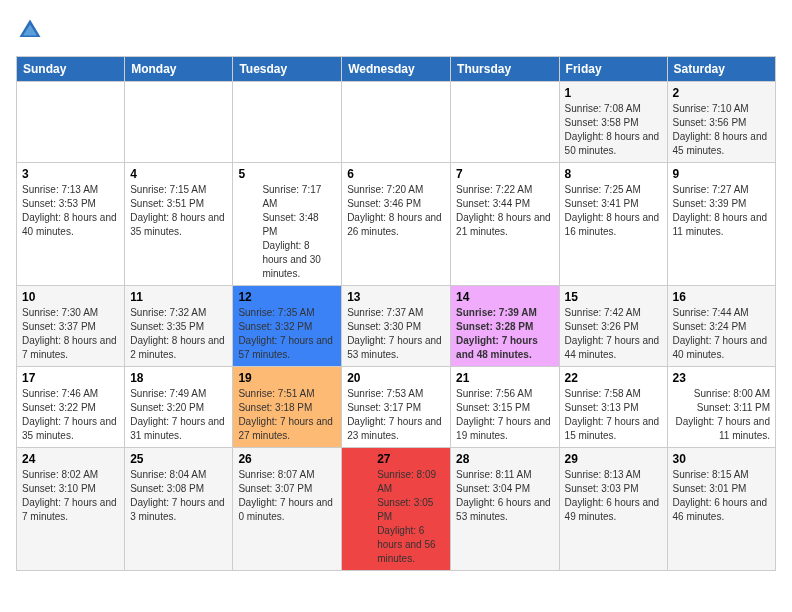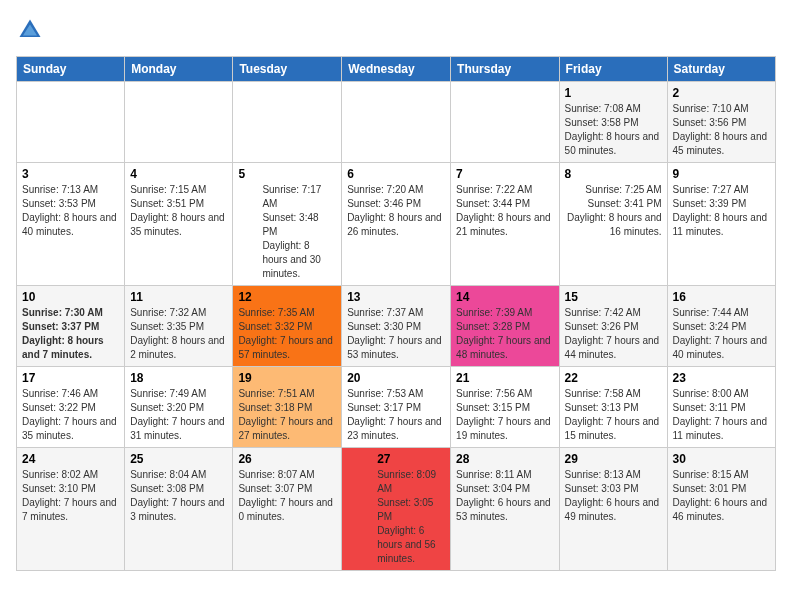--- a/index.html
+++ b/index.html
@@ -165,59 +165,59 @@
 Daylight: 8 hours and 26 minutes.</div>
         </td>
         <td style="background: rgb(255, 255, 255);">
           <span class="day-num">7</span>
           <div class="day-info" style="white-space: pre-line;">Sunrise: 7:22 AM
 Sunset: 3:44 PM
 Daylight: 8 hours and 21 minutes.</div>
         </td>
         <td style="background: rgb(255, 255, 255);">
           <span class="day-num">8</span>
-          <div class="day-info" style="white-space: pre-line; text-align: right;">Sunrise: 7:25 AM
+          <div class="day-info" style="white-space: pre-line;">Sunrise: 7:25 AM
 Sunset: 3:41 PM
 Daylight: 8 hours and 16 minutes.</div>
         </td>
         <td style="background: rgb(255, 255, 255);">
           <span class="day-num">9</span>
           <div class="day-info" style="white-space: pre-line;">Sunrise: 7:27 AM
 Sunset: 3:39 PM
 Daylight: 8 hours and 11 minutes.</div>
         </td>
       </tr>
       <tr>
         <td style="background: rgb(245, 245, 245);">
           <span class="day-num">10</span>
-          <div class="day-info" style="white-space: pre-line; font-weight: bold;">Sunrise: 7:30 AM
+          <div class="day-info" style="white-space: pre-line;">Sunrise: 7:30 AM
 Sunset: 3:37 PM
 Daylight: 8 hours and 7 minutes.</div>
         </td>
         <td style="background: rgb(245, 245, 245);">
           <span class="day-num">11</span>
           <div class="day-info" style="white-space: pre-line;">Sunrise: 7:32 AM
 Sunset: 3:35 PM
 Daylight: 8 hours and 2 minutes.</div>
         </td>
-        <td style="background: #f97316;">
+        <td style="background: #3b82f6;">
           <span class="day-num">12</span>
           <div class="day-info" style="white-space: pre-line;">Sunrise: 7:35 AM
 Sunset: 3:32 PM
 Daylight: 7 hours and 57 minutes.</div>
         </td>
         <td style="background: rgb(245, 245, 245);">
           <span class="day-num">13</span>
           <div class="day-info" style="white-space: pre-line;">Sunrise: 7:37 AM
 Sunset: 3:30 PM
 Daylight: 7 hours and 53 minutes.</div>
         </td>
-        <td style="background: #ec4899;">
+        <td style="background: #f0abfc;">
           <span class="day-num">14</span>
-          <div class="day-info" style="white-space: pre-line;">Sunrise: 7:39 AM
+          <div class="day-info" style="white-space: pre-line; font-weight: bold;">Sunrise: 7:39 AM
 Sunset: 3:28 PM
 Daylight: 7 hours and 48 minutes.</div>
         </td>
         <td style="background: rgb(245, 245, 245);">
           <span class="day-num">15</span>
           <div class="day-info" style="white-space: pre-line;">Sunrise: 7:42 AM
 Sunset: 3:26 PM
 Daylight: 7 hours and 44 minutes.</div>
         </td>
         <td style="background: rgb(245, 245, 245);">
@@ -259,21 +259,21 @@
 Daylight: 7 hours and 19 minutes.</div>
         </td>
         <td style="background: rgb(255, 255, 255);">
           <span class="day-num">22</span>
           <div class="day-info" style="white-space: pre-line;">Sunrise: 7:58 AM
 Sunset: 3:13 PM
 Daylight: 7 hours and 15 minutes.</div>
         </td>
         <td style="background: rgb(255, 255, 255);">
           <span class="day-num">23</span>
-          <div class="day-info" style="white-space: pre-line;">Sunrise: 8:00 AM
+          <div class="day-info" style="white-space: pre-line; text-align: right;">Sunrise: 8:00 AM
 Sunset: 3:11 PM
 Daylight: 7 hours and 11 minutes.</div>
         </td>
       </tr>
       <tr>
         <td style="background: rgb(245, 245, 245);">
           <span class="day-num">24</span>
           <div class="day-info" style="white-space: pre-line;">Sunrise: 8:02 AM
 Sunset: 3:10 PM
 Daylight: 7 hours and 7 minutes.</div>

